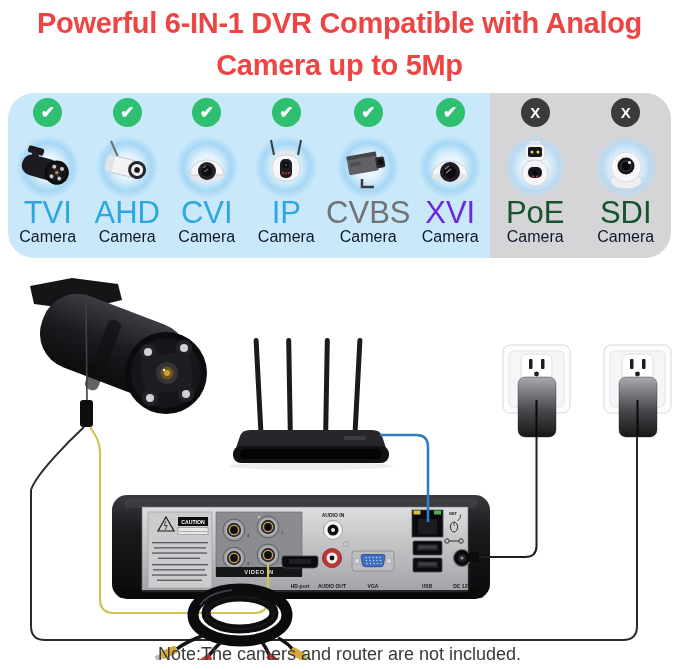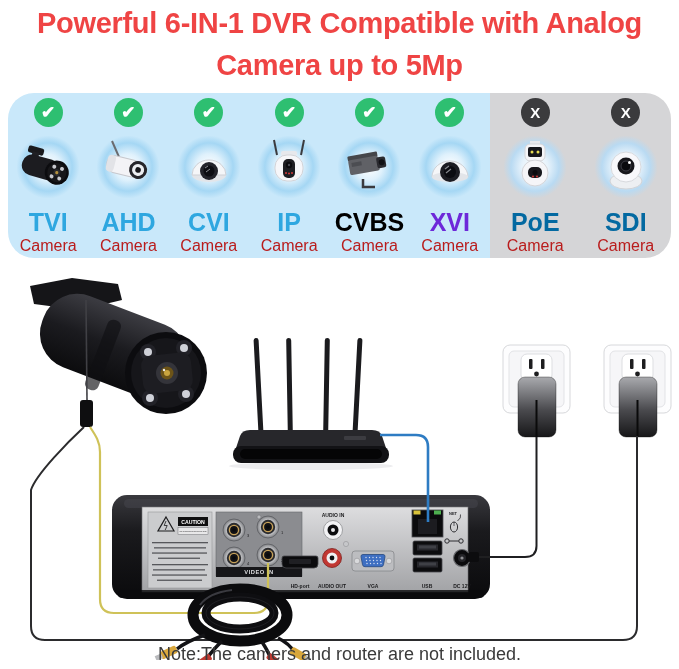--- a/index.html
+++ b/index.html
@@ -14,26 +14,26 @@
   .panel-gray{width:181px;background:#d5d5d7;border-radius:0 26px 26px 0;display:flex;}
   .col{flex:1;display:flex;flex-direction:column;align-items:center;padding-top:5px;}
   .badge{width:29px;height:29px;border-radius:50%;display:flex;align-items:center;
          justify-content:center;color:#fff;font-weight:700;flex:0 0 auto;}
   .badge.check{background:#2ebf71;font-size:17px;}
   .badge.x{background:#3b3b3d;font-size:15px;}
   .halo{width:62px;height:62px;margin-top:9px;display:flex;align-items:center;justify-content:center;
         background:radial-gradient(circle,#ffffff 0%,#dff1fc 30%,#a5d7f4 55%,rgba(165,215,244,0) 72%);}
   .panel-gray .halo{background:radial-gradient(circle,#ffffff 0%,#e6f2fb 30%,#b9daf2 55%,rgba(185,218,242,0) 72%);}
   .cam-svg{width:56px;height:56px;}
-  .type{font-size:25px;font-weight:700;margin-top:10px;line-height:28px;}
+  .type{font-size:31px;font-weight:400;margin-top:1px;line-height:28px;}
   .c-blue{color:#2ea7e0;}
-  .c-lightblue{color:#000000;}
+  .c-lightblue{color:#737373;}
   .c-midblue{color:#6d28d9;}
-  .c-dark{color:#0369a1;}
-  .cam-label{font-size:16px;color:#b91c1c;margin-top:1px;}
+  .c-dark{color:#14532d;}
+  .cam-label{font-size:16px;color:#0f172a;margin-top:1px;}
   
   .diagram{position:absolute;top:260px;left:0;width:679px;height:400px;}
   svg text{font-family:"Liberation Sans",sans-serif;}
   
   .note{position:absolute;top:644px;left:0;width:679px;text-align:center;
         font-size:18px;color:#3a3a3a;}
 </style>
 </head>
 <body>
 

